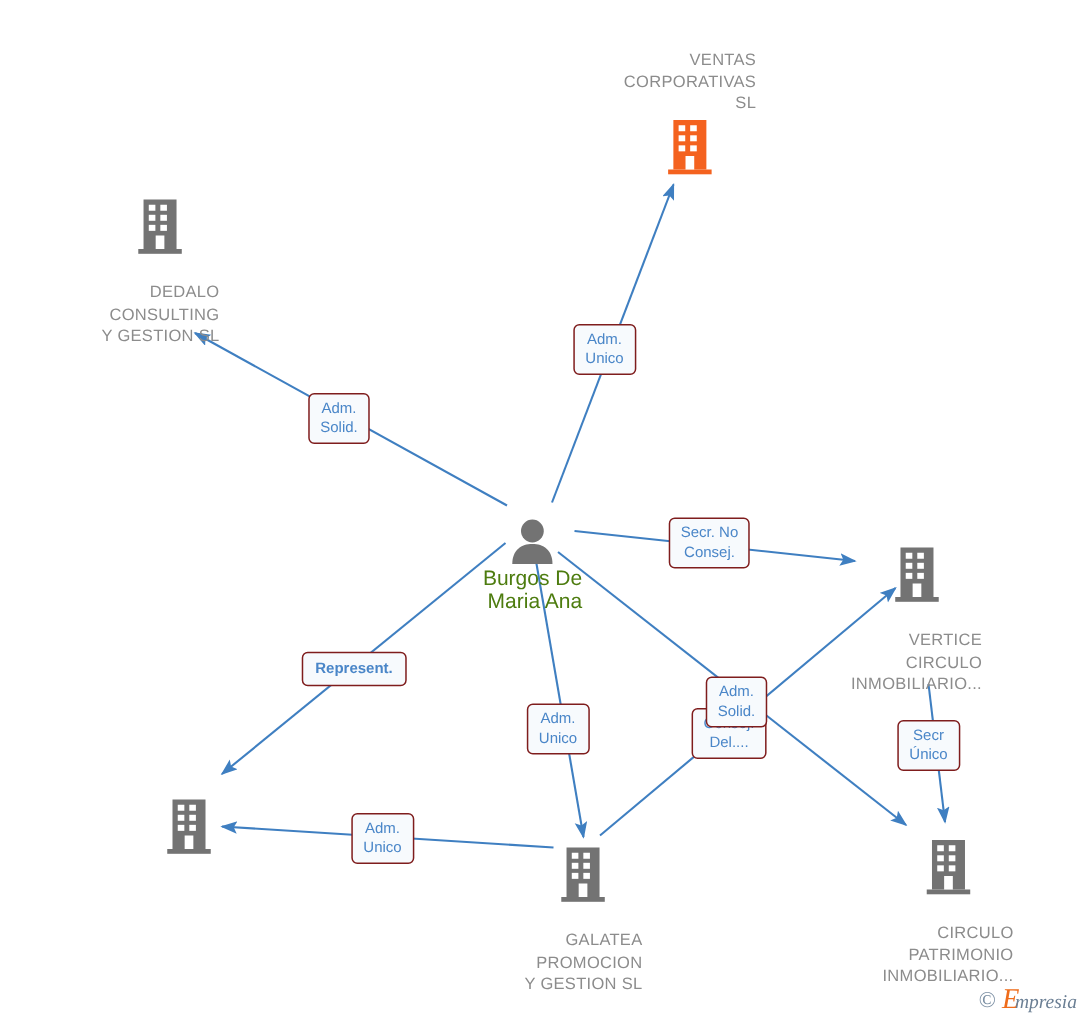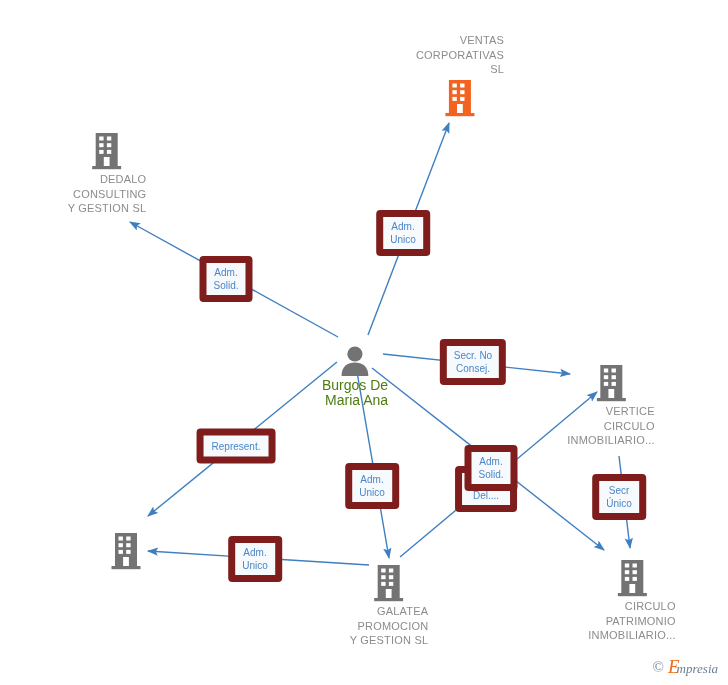--- a/index.html
+++ b/index.html
@@ -40,34 +40,34 @@
   .node-icon {
     display: block;
     margin: 2px auto 0 auto;
   }
   .node-caption {
     font-size: 11px;
     line-height: 14.5px;
     color: #8c8c8c;
     letter-spacing: 0.2px;
     white-space: pre-line;
-    margin-top: 2px;
+    margin-top: 18px;
   }
   .person-name {
     font-size: 14px;
     line-height: 15px;
     color: #4d7c0f;
     white-space: pre-line;
     margin-top: 1px;
   }
   .edge-label {
     position: absolute;
     transform: translate(-50%, -50%);
     background: #f7fafd;
-    border: 7px solid #7f1d1d;
+    border: 1px solid #7f1d1d;
     border-radius: 4px;
     color: #4a86c8;
     font-size: 10px;
     line-height: 13px;
     text-align: center;
     padding: 3px 7px;
     white-space: pre-line;
     box-sizing: border-box;
   }
   .edge-label.single {
@@ -235,21 +235,21 @@
 INMOBILIARIO...</div>
       </div>
     </div>
   <div id="labels-layer">
       <div class="edge-label front" style="left: 403px; top: 233px;">Adm.
 Unico</div>
       <div class="edge-label front" style="left: 226px; top: 279px;">Adm.
 Solid.</div>
       <div class="edge-label front" style="left: 473px; top: 362px;">Secr.  No
 Consej.</div>
-      <div class="edge-label front single" style="left: 236px; top: 446px;">Represent.</div>
+      <div class="edge-label front single" style="left: 236px; top: 446px; font-weight: bold;">Represent.</div>
       <div class="edge-label front" style="left: 372px; top: 486px;">Adm.
 Unico</div>
       <div class="edge-label behind" style="left: 486px; top: 489px;">Consej.
 Del....</div>
       <div class="edge-label front" style="left: 491px; top: 468px;">Adm.
 Solid.</div>
       <div class="edge-label front" style="left: 619px; top: 497px;">Secr
 Único</div>
       <div class="edge-label front" style="left: 255px; top: 559px;">Adm.
 Unico</div>

